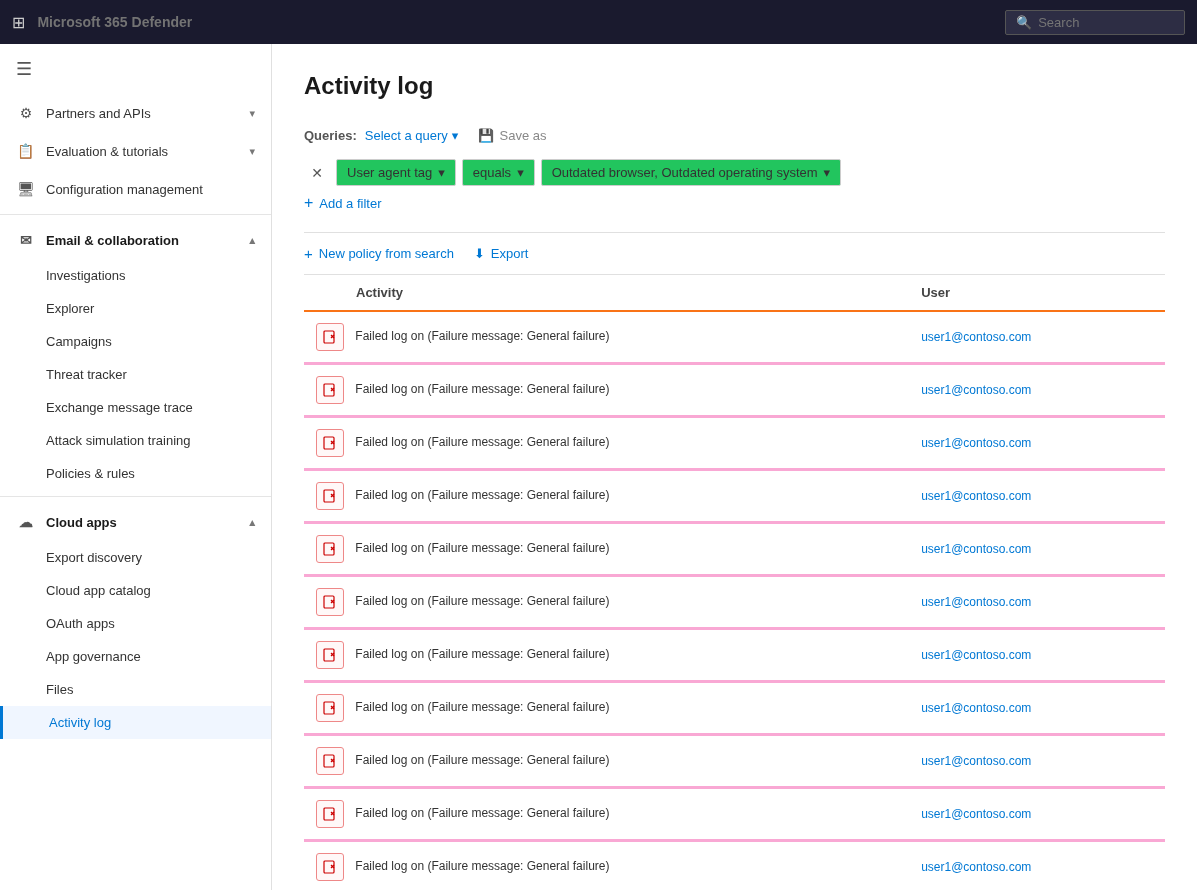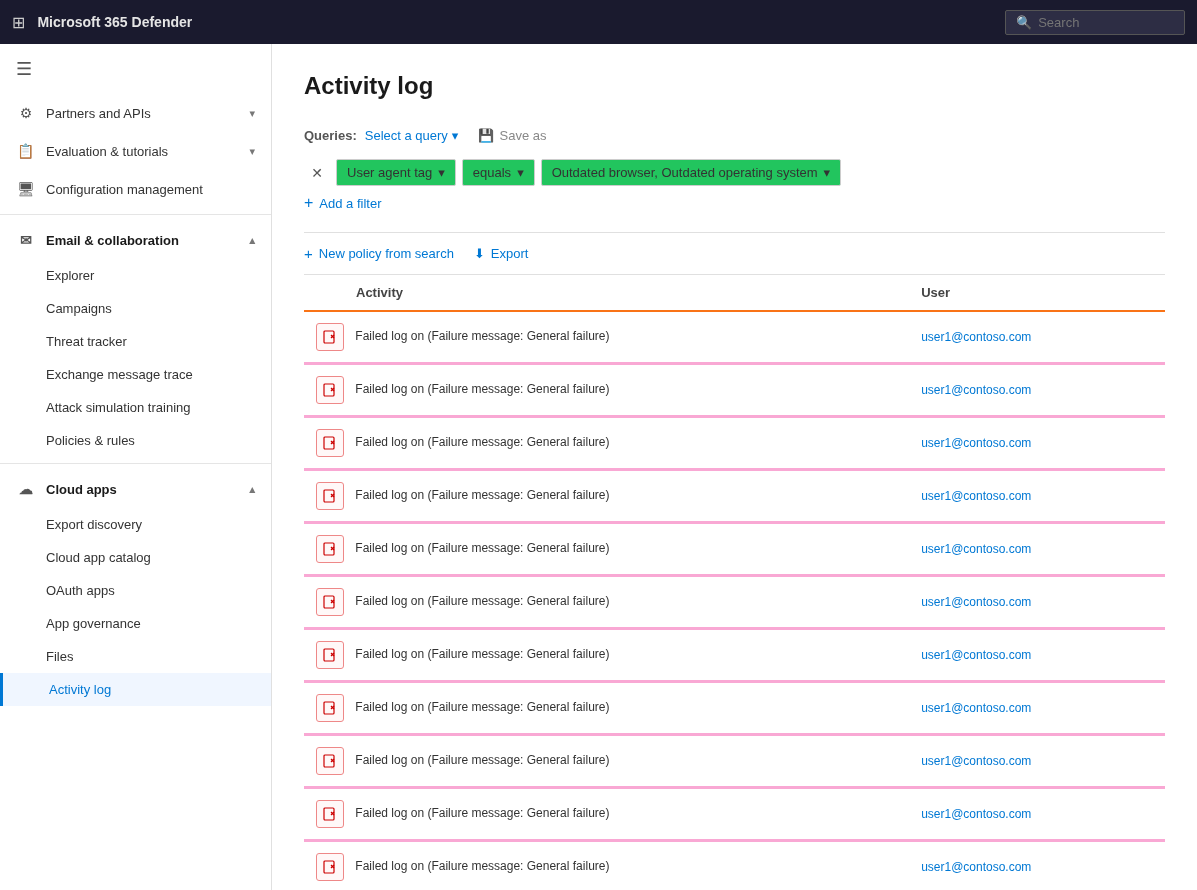--- a/index.html
+++ b/index.html
@@ -17,21 +17,21 @@
     }
     .topbar-grid-icon {
       margin-right: 12px;
       font-size: 16px;
       cursor: pointer;
       color: #ccc;
     }
     .topbar-title {
       font-size: 14px;
       font-weight: 600;
-      color: #e5e5e5;
+      color: #737373;
       flex: 1;
     }
     .topbar-search {
       display: flex;
       align-items: center;
       background: #2d2d44;
       border: 1px solid #555;
       border-radius: 2px;
       padding: 4px 10px;
       width: 180px;
@@ -284,20 +284,23 @@
     </div>
 
     <div class="sidebar-divider"></div>
 
     <div class="sidebar-section-item group-header">
       <span class="sidebar-icon">✉</span>
       <span class="sidebar-label">Email &amp; collaboration</span>
       <span class="sidebar-chevron">▴</span>
     </div>
 
+    <div class="sidebar-section-item sidebar-indent">
+      <span class="sidebar-label">Investigations</span>
+    </div>
 
     <div class="sidebar-section-item sidebar-indent">
       <span class="sidebar-label">Explorer</span>
     </div>
 
 
     <div class="sidebar-section-item sidebar-indent">
       <span class="sidebar-label">Campaigns</span>
     </div>
 

